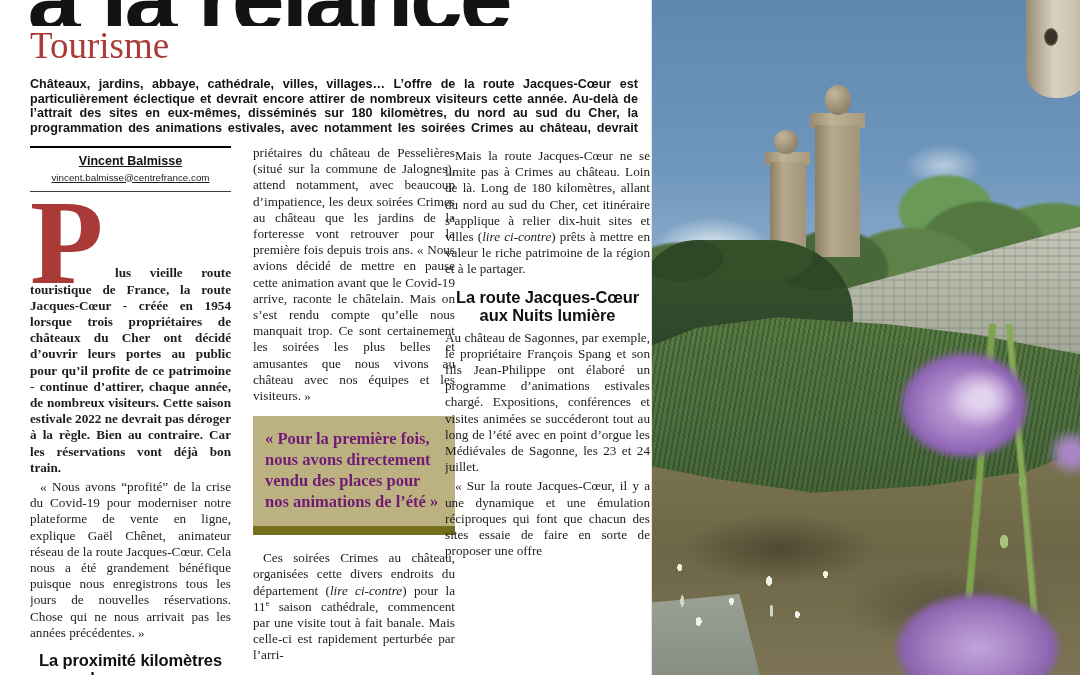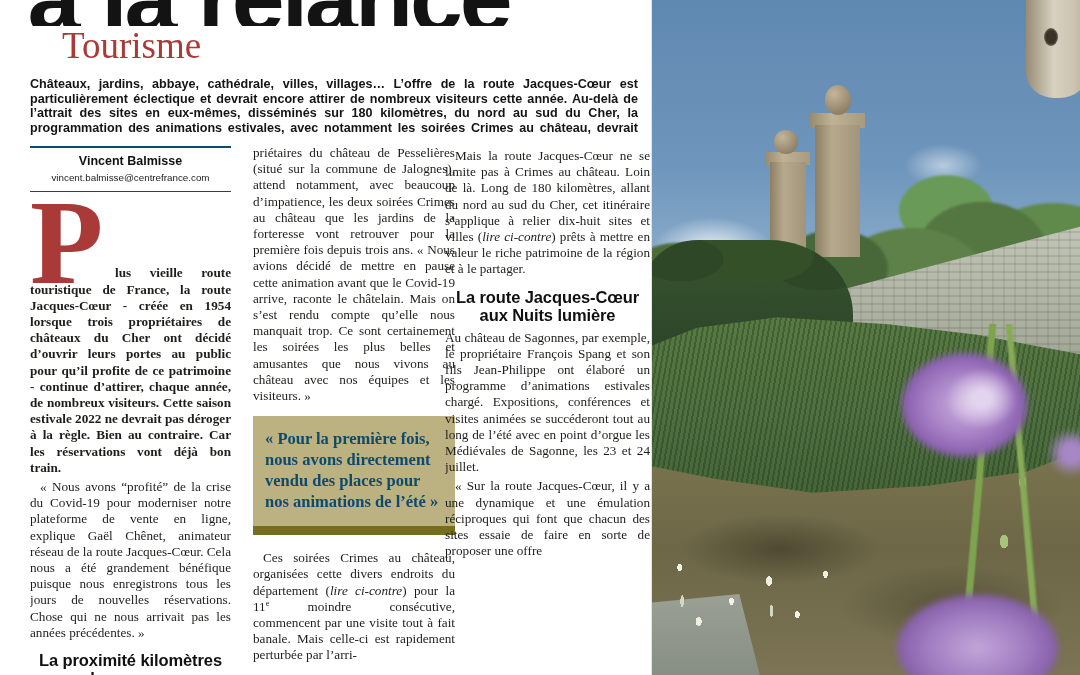--- a/index.html
+++ b/index.html
@@ -8,51 +8,51 @@
     position:relative; width:1080px; height:675px; overflow:hidden;
     background:#ffffff; font-family:"Liberation Serif", serif;
   }
   
   .headline-crop { position:absolute; left:28px; top:0; width:606px; height:26px; overflow:hidden; }
   .headline-text {
     position:absolute; left:0; top:-49px; white-space:nowrap;
     font:700 95px/95px "Liberation Sans", sans-serif; letter-spacing:-3px; color:#131313;
   }
   
-  .section-label { position:absolute; left:30px; top:27px; font:400 37px/1 "Liberation Serif", serif; color:var(--accent-red,#a93a38);margin-left:32px; }
+  .section-label { position:absolute; left:30px; top:27px; font:400 37px/1 "Liberation Serif", serif; color:var(--accent-red,#a93a38); }
   .standfirst {
     position:absolute; left:30px; top:77px; width:608px; height:60px; overflow:hidden;
     font:700 12.6px/14.5px "Liberation Sans", sans-serif; text-align:justify; color:#141414;
   }
   
   .col { position:absolute; top:145px; bottom:0; overflow:hidden;
          font-size:13.2px; line-height:16.2px; color:#1d1d1b; text-align:justify; }
   .col1 { left:30px;  width:201px; }
   .col2 { left:237px; width:202px;margin-left:16px; }
   .col3 { left:445px; width:205px; }
 
-  .byline { border-top:2px solid #0c4a6e; border-bottom:1.5px solid #3c3c3c;
-            padding:7px 2px 9px; margin:1px 0 10px; text-align:center; }
+  .byline { border-top:2px solid #000000; border-bottom:1.5px solid #3c3c3c;
+            padding:7px 2px 9px; margin:1px 0 10px; text-align:center;text-decoration:underline; }
   .byline-name  { font:700 12.5px/1 "Liberation Sans", sans-serif; color:#111; }
   .byline-email { font:400 9.8px/1 "Liberation Sans", sans-serif; color:#222; margin-top:5px; }
 
   .lede-wrap { position:relative; }
   .dropcap { position:absolute; left:0; top:3px;
              font:700 120px/0.64 "Liberation Serif", serif; color:var(--accent-red,#a93a38); }
   .para-lede { padding-top:63px; text-indent:85px;font-weight:bold; }
   .para { margin-top:3px; text-indent:10px; }
   .it  { font-style:italic; }
   sup  { font-size:62%; vertical-align:super; line-height:0; }
 
   .subhead { font:700 16.5px/18px "Liberation Sans", sans-serif; letter-spacing:-0.1px;
              color:#101010; text-align:center; margin-top:10px; text-indent:0; }
   .col3 .subhead { margin-bottom:6px; }
 
   .pullquote { margin-top:12px; background:var(--quote-bg,#bcb181); padding:12px 12px 14px;
-               font:700 16.5px/21px "Liberation Serif", serif; color:#0c4a6e; text-align:left; }
+               font:700 16.5px/21px "Liberation Serif", serif; color:#701a75; text-align:left; }
   .pullquote-bar { height:9px; background:var(--quote-bar,#746e1d); margin-bottom:15px; }
 
   
   .photo { position:absolute; left:651px; top:0; width:429px; height:675px; overflow:hidden;
            background:linear-gradient(180deg,#5f88b1 0%, #6f96bc 25%, #8fb0cd 42%, #a7c1d6 52%); border-left:1px solid #e4e4e4; }
   .photo > div { position:absolute; }
   .ph-cloud { background:radial-gradient(closest-side, rgba(255,255,255,.85), rgba(255,255,255,0) 70%); }
   .c1 { left:-6%; top:30%; width:40%; height:14%; }
   .c2 { left:12%; top:38%; width:30%; height:10%; }
   .c3 { left:55%; top:20%; width:26%; height:9%; opacity:.6; }
@@ -162,21 +162,21 @@
     <p class="para-lede">lus vieille route touristique de France, la route Jacques-Cœur - créée en 1954 lorsque trois propriétaires de châteaux du Cher ont décidé d’ouvrir leurs portes au public pour qu’il profite de ce patrimoine - continue d’attirer, chaque année, de nombreux visiteurs. Cette saison estivale 2022 ne devrait pas déroger à la règle. Bien au contraire. Car les réservations vont déjà bon train.</p>
   </div>
   <p class="para">« Nous avons “profité” de la crise du Covid-19 pour moderniser notre plateforme de vente en ligne, explique Gaël Chênet, animateur réseau de la route Jacques-Cœur. Cela nous a été grandement bénéfique puisque nous enregistrons tous les jours de nouvelles réservations. Chose qui ne nous arrivait pas les années précédentes. »</p>
   <h3 class="subhead">La proximité kilomètres aux longs voyages</h3>
 </div>
 
 <div class="col col2">
   <p>priétaires du château de Pesselières (situé sur la commune de Jalognes), attend notamment, avec beaucoup d’impatience, les deux soirées Crimes au château que les jardins de la forteresse vont retrouver pour la première fois depuis trois ans. « Nous avions décidé de mettre en pause cette animation avant que le Covid-19 arrive, raconte le châtelain. Mais on s’est rendu compte qu’elle nous manquait trop. Ce sont certainement les soirées les plus belles et amusantes que nous vivons au château avec nos équipes et les visiteurs. »</p>
   <div class="pullquote">« Pour la première fois, nous avons directement vendu des places pour nos animations de l’été »</div>
   <div class="pullquote-bar"></div>
-  <p class="para"><span>Ces soirées Crimes au château, organisées cette divers endroits du département (</span><span class="it">lire ci-contre</span><span>) pour la 11</span><sup>e</sup><span> moindre consécutive, commencent par une visite tout à fait banale. Mais celle-ci est rapidement perturbée par l’arri-</span></p>
+  <p class="para"><span>Ces soirées Crimes au château, organisées cette divers endroits du département (</span><span class="it">lire ci-contre</span><span>) pour la 11</span><sup>e</sup><span> saison cathédrale, commencent par une visite tout à fait banale. Mais celle-ci est rapidement perturbée par l’arri-</span></p>
 </div>
 
 <div class="col col3">
   <p class="para"><span>Mais la route Jacques-Cœur ne se limite pas à Crimes au château. Loin de là. Long de 180 kilomètres, allant du nord au sud du Cher, cet itinéraire s’applique à relier dix-huit sites et villes (</span><span class="it">lire ci-contre</span><span>) prêts à mettre en valeur le riche patrimoine de la région et à le partager.</span></p>
   <h3 class="subhead">La route Jacques-Cœur aux Nuits lumière</h3>
   <p>Au château de Sagonnes, par exemple, le propriétaire François Spang et son fils Jean-Philippe ont élaboré un programme d’animations estivales chargé. Expositions, conférences et visites animées se succéderont tout au long de l’été avec en point d’orgue les Médiévales de Sagonne, les 23 et 24 juillet.</p>
   <p class="para">« Sur la route Jacques-Cœur, il y a une dynamique et une émulation réciproques qui font que chacun des sites essaie de faire en sorte de proposer une offre</p>
 </div>
 
 <div class="photo" role="img" aria-label="Jardin de château : piliers en pierre, mur d’enceinte, tour ronde, bassin et campanules violettes au premier plan">

